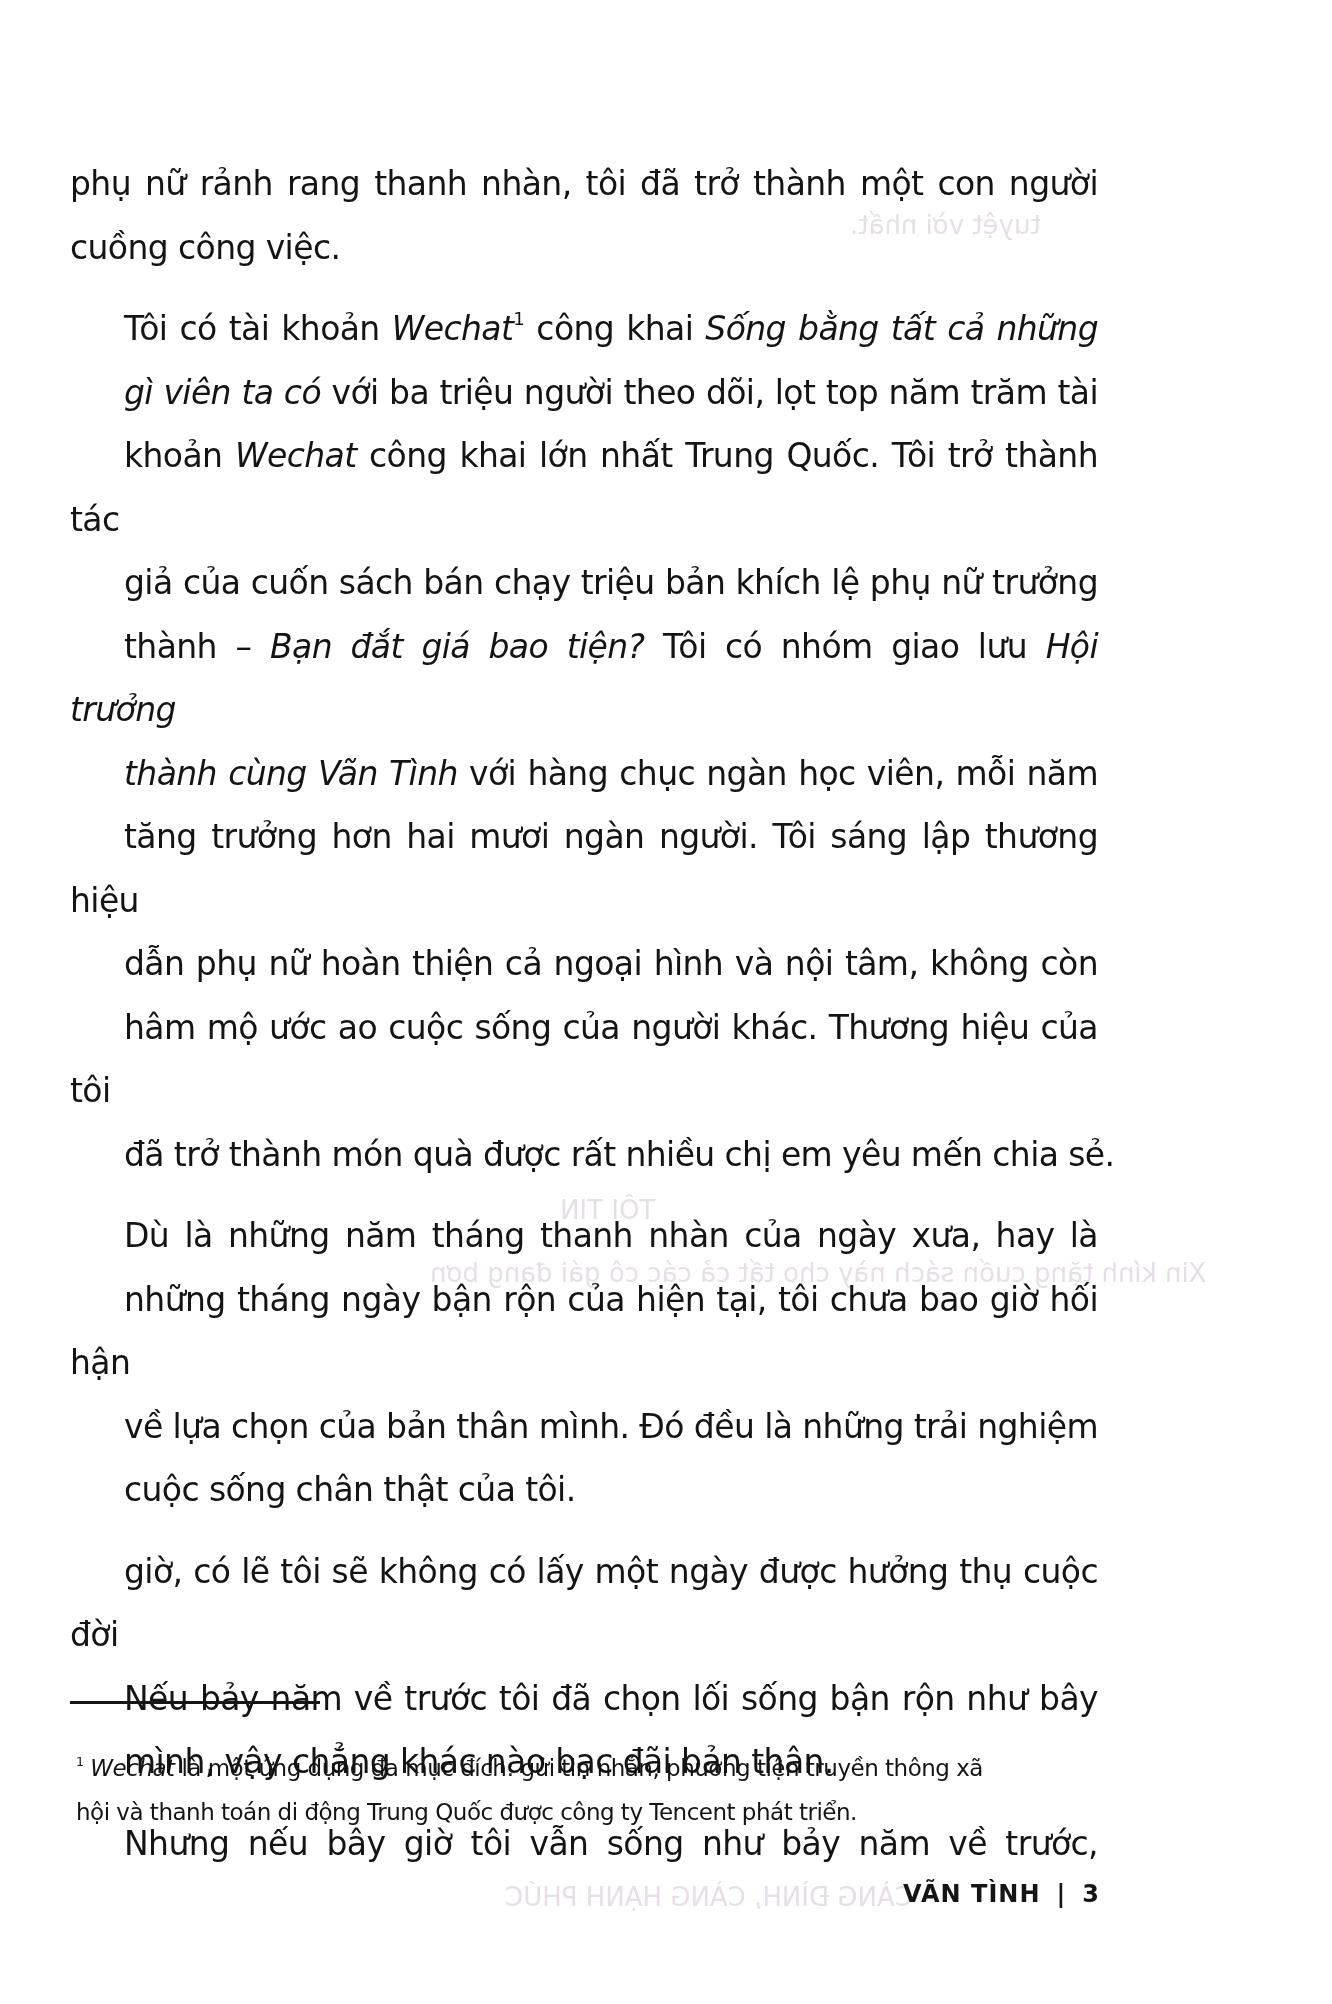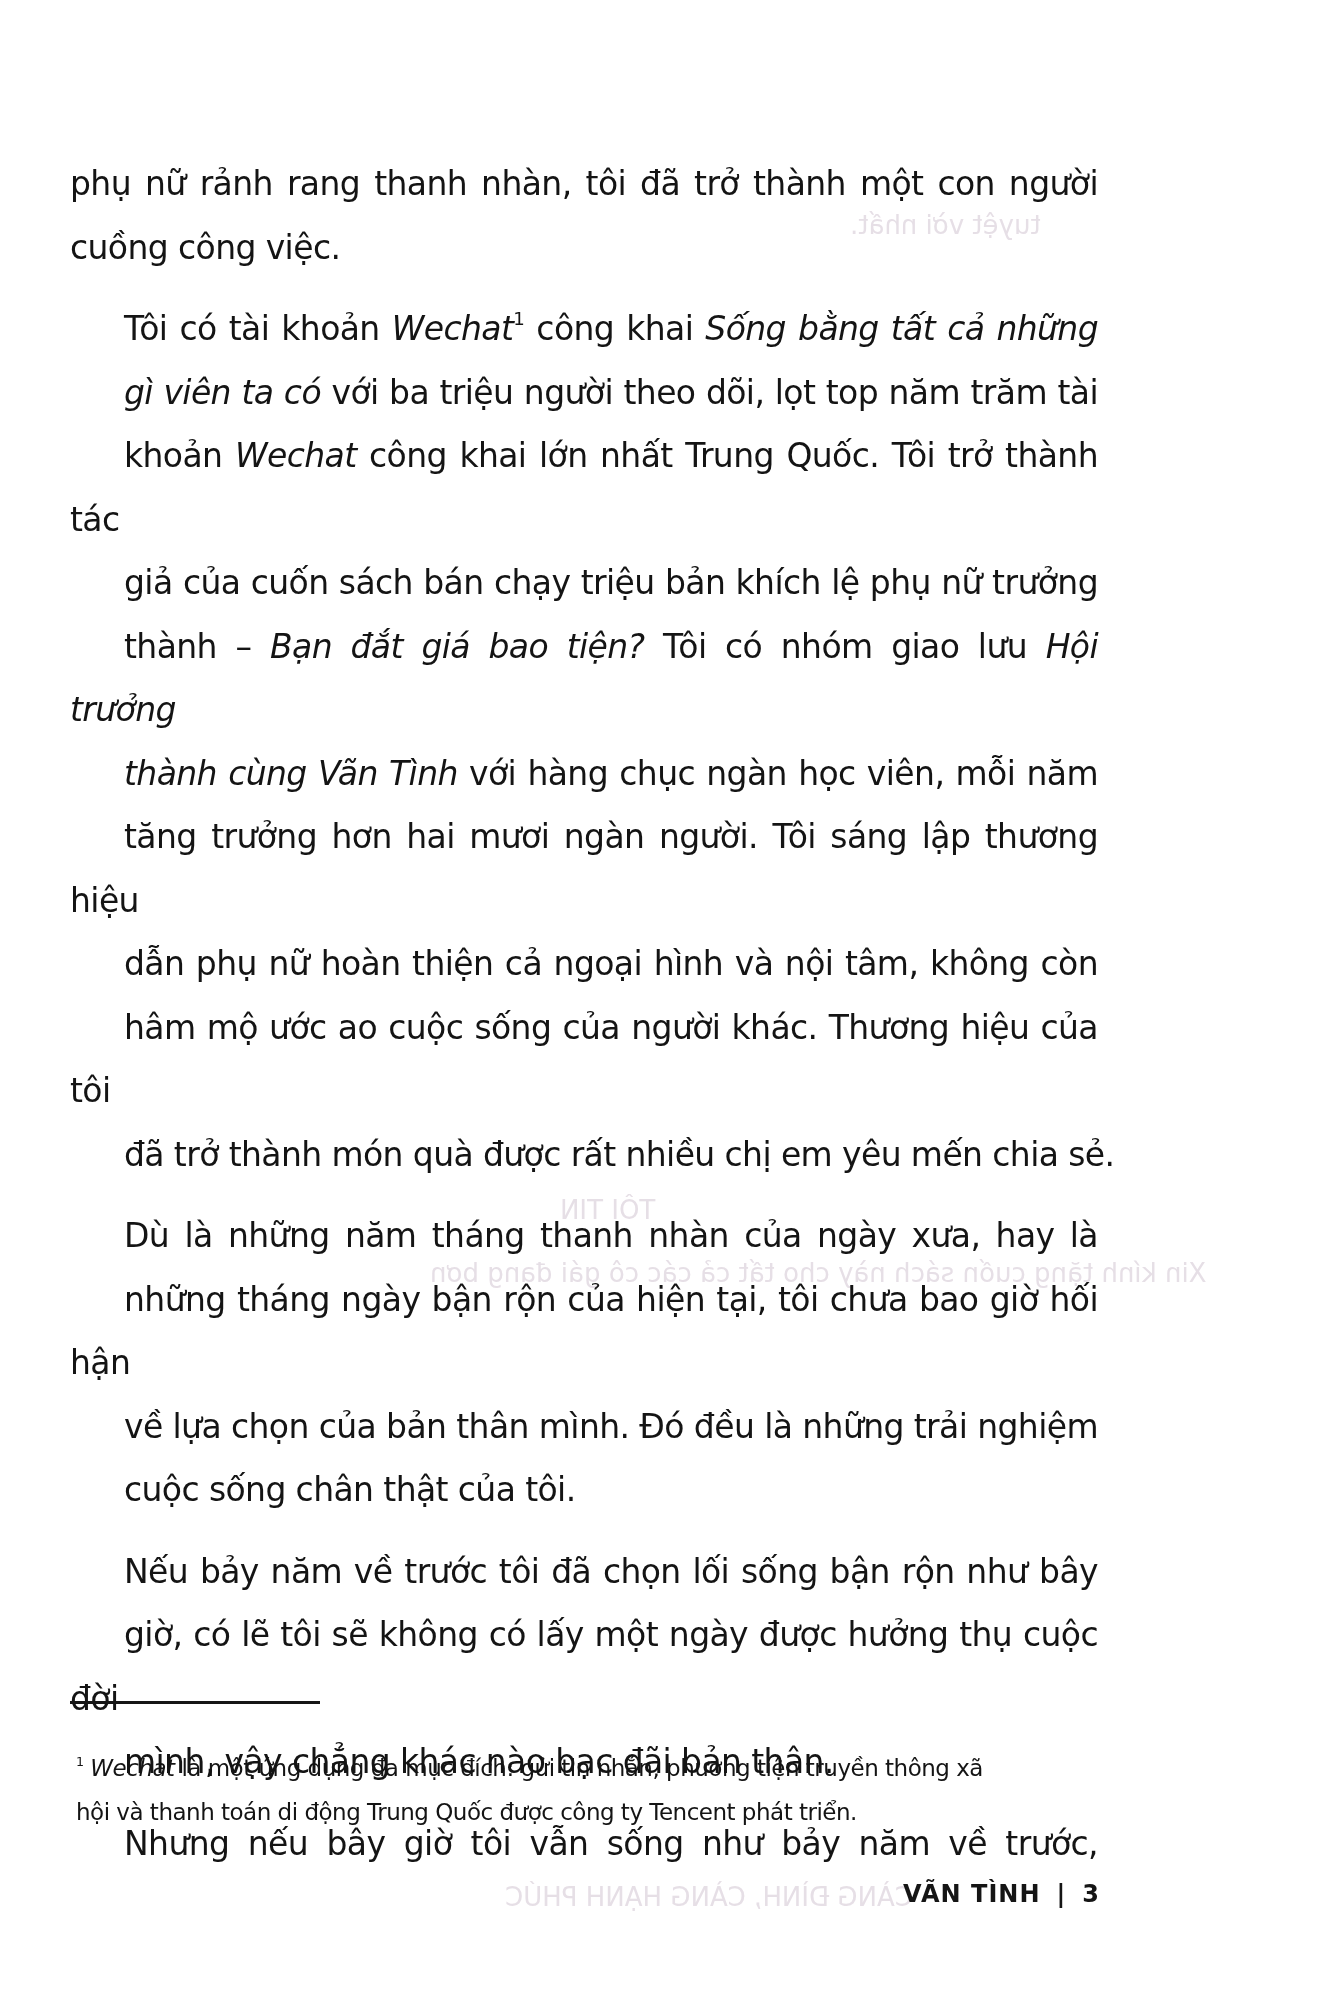--- a/index.html
+++ b/index.html
@@ -70,22 +70,22 @@
         <span class="line justify">hâm mộ ước ao cuộc sống của người khác. Thương hiệu của tôi</span>
         <span class="line">đã trở thành món quà được rất nhiều chị em yêu mến chia sẻ.</span>
       </div>
       <div class="para indent">
         <span class="line justify" style="text-indent: 54px;">Dù là những năm tháng thanh nhàn của ngày xưa, hay là</span>
         <span class="line justify">những tháng ngày bận rộn của hiện tại, tôi chưa bao giờ hối hận</span>
         <span class="line justify">về lựa chọn của bản thân mình. Đó đều là những trải nghiệm</span>
         <span class="line">cuộc sống chân thật của tôi.</span>
       </div>
       <div class="para indent">
+        <span class="line justify">giờ, có lẽ tôi sẽ không có lấy một ngày được hưởng thụ cuộc đời</span>
         <span class="line justify" style="text-indent: 54px;">Nếu bảy năm về trước tôi đã chọn lối sống bận rộn như bây</span>
-        <span class="line justify">giờ, có lẽ tôi sẽ không có lấy một ngày được hưởng thụ cuộc đời</span>
         <span class="line">mình, vậy chẳng khác nào bạc đãi bản thân.</span>
       </div>
       <div class="para indent">
         <span class="line justify" style="text-indent: 54px;">Nhưng nếu bây giờ tôi vẫn sống như bảy năm về trước,</span>
       </div>
     </div>
 
   <div class="footnote-rule"></div>
   <div class="footnote">
     <span class="line"><sup>1</sup> <em>Wechat</em><span> là một ứng dụng đa mục đích: gửi tin nhắn, phương tiện truyền thông xã</span></span>

